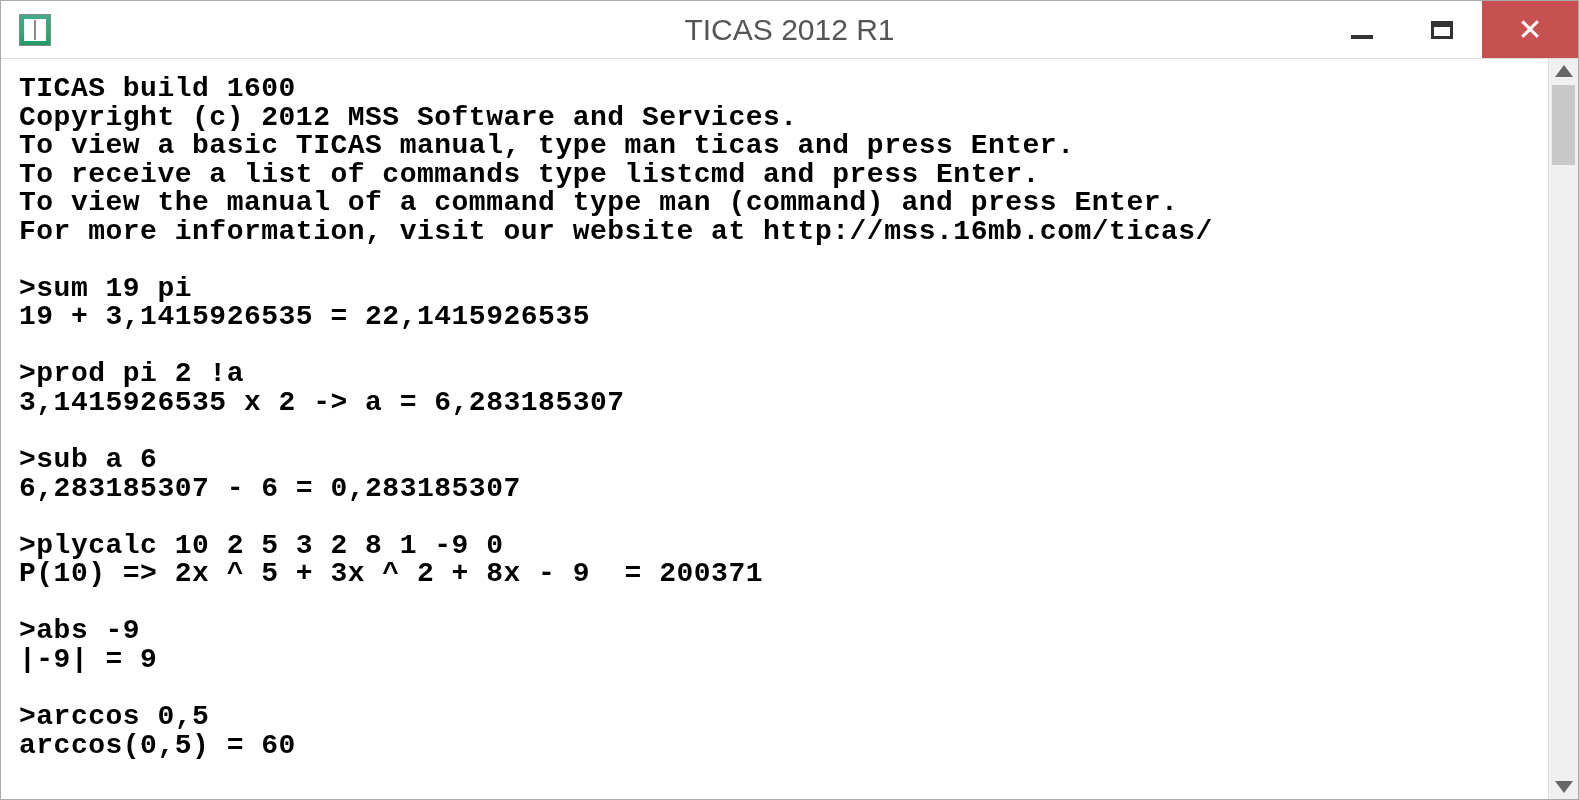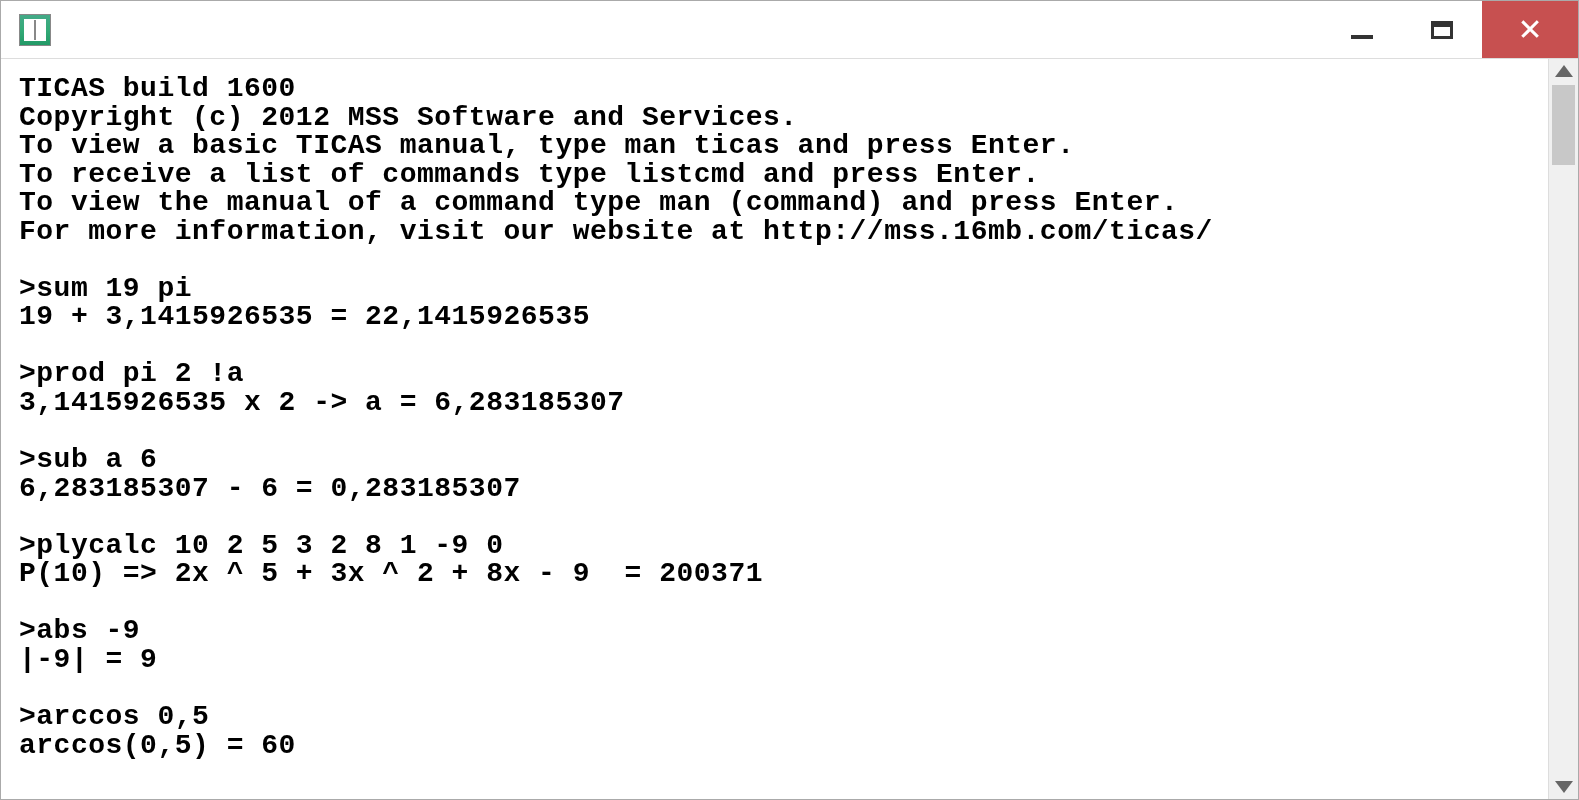--- a/index.html
+++ b/index.html
@@ -147,20 +147,21 @@
       right: 3px;
       height: 80px;
       background: #c8c8c8;
     }
   </style>
 </head>
 <body>
 
 <div class="titlebar">
   <div class="app-icon"></div>
+  <div class="title-text">TICAS 2012 R1</div>
   <div class="window-controls">
     <div class="win-btn">
       <div class="minimize-glyph"></div>
     </div>
     <div class="win-btn">
       <div class="maximize-glyph"></div>
     </div>
     <div class="win-btn close">
       <span class="close-glyph">✕</span>
     </div>

